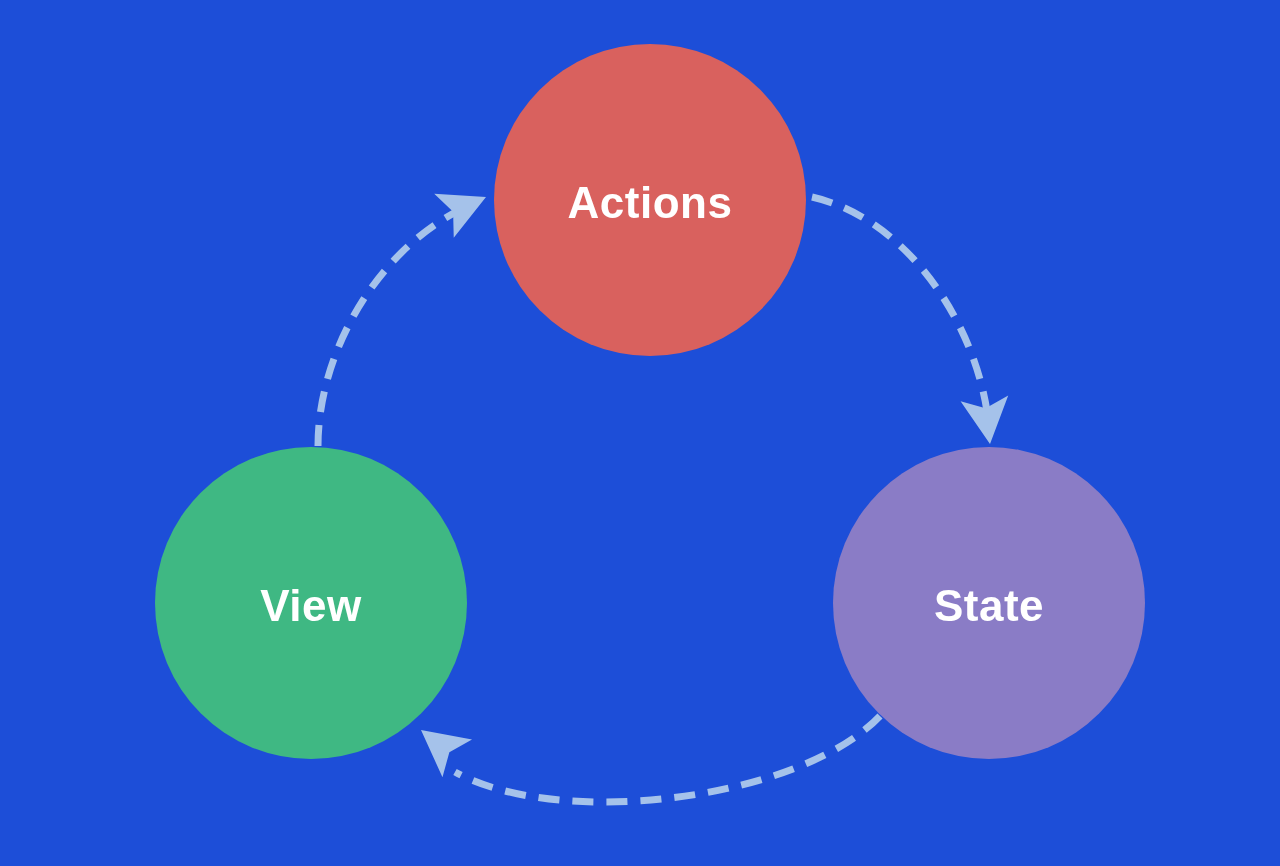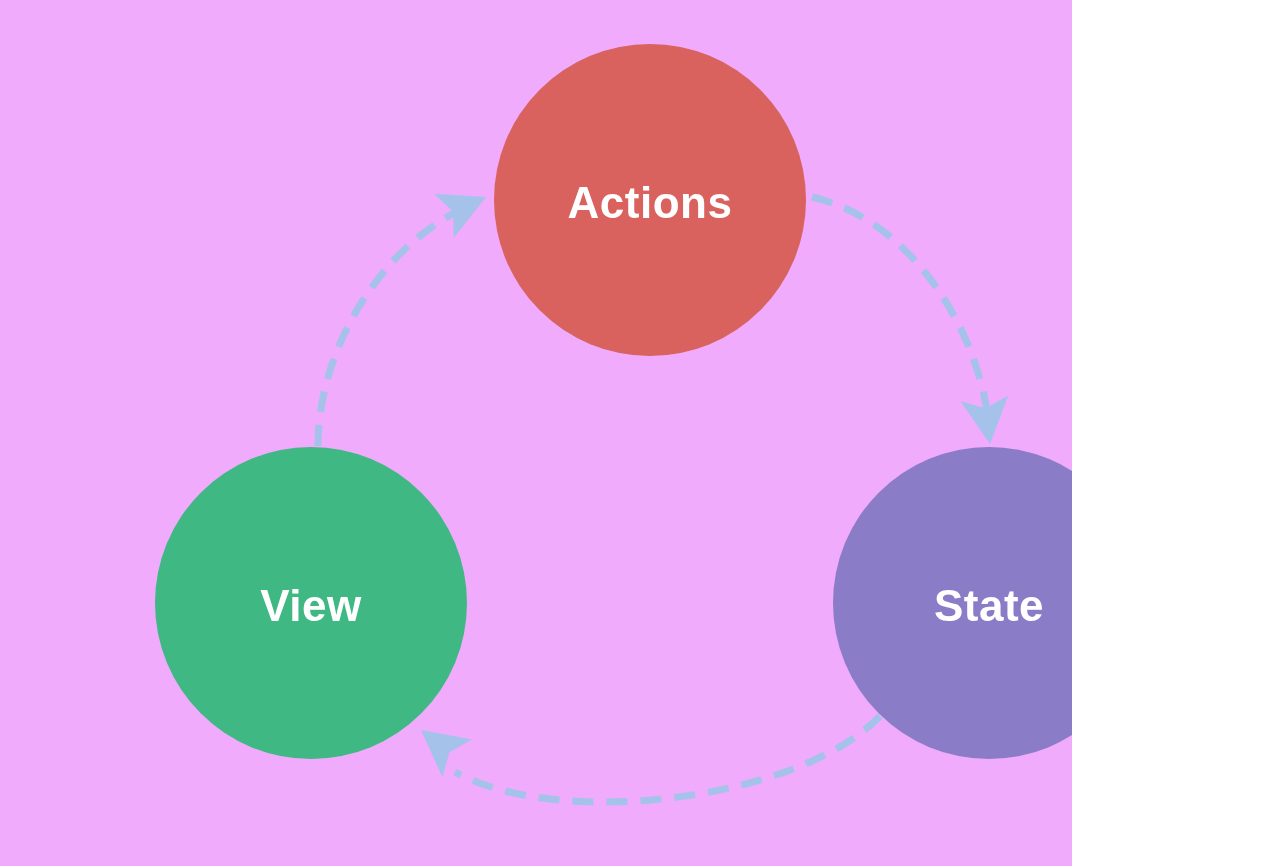--- a/index.html
+++ b/index.html
@@ -5,23 +5,23 @@
   html, body {
     margin: 0;
     padding: 0;
     background: #ffffff;
   }
   body {
     font-family: "Liberation Sans", sans-serif;
   }
   #stage {
     position: relative;
-    width: 1072px;
+    width: 1280px;
     height: 866px;
-    background: #f0abfc;
+    background: #1d4ed8;
     overflow: hidden;
   }
   #diagram-svg {
     position: absolute;
     left: 0;
     top: 0;
     width: 1280px;
     height: 866px;
     display: block;
   }

